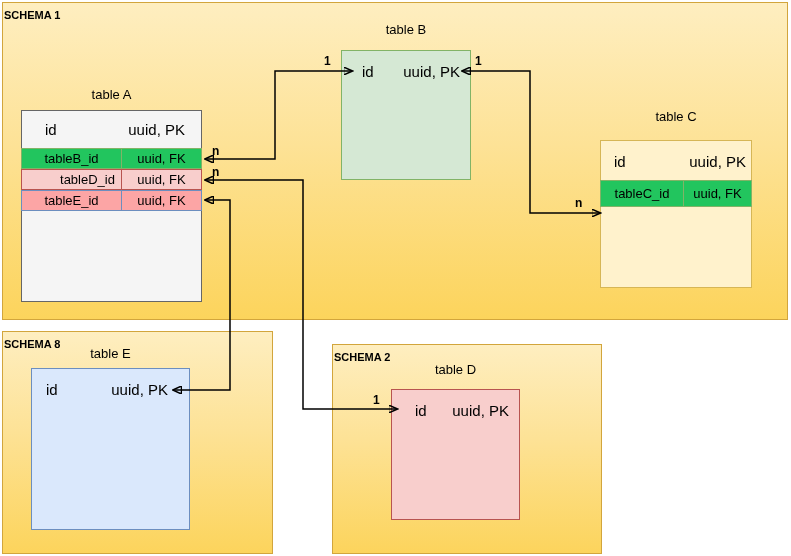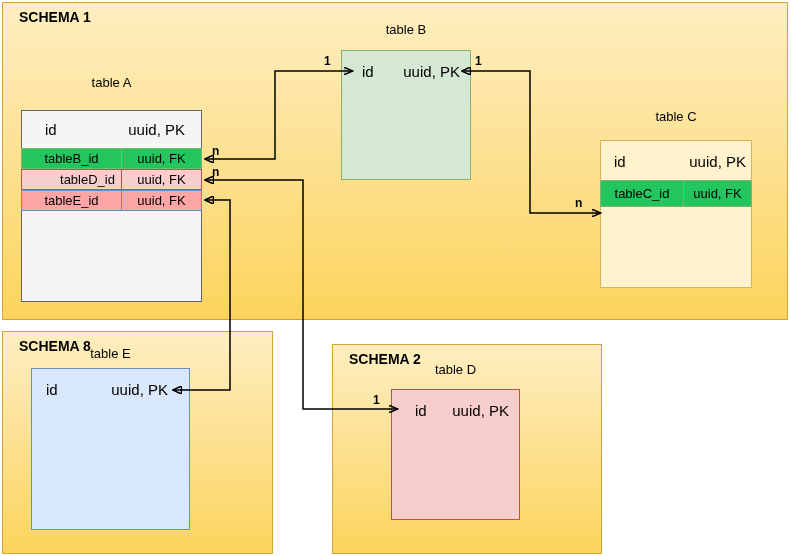--- a/index.html
+++ b/index.html
@@ -3,21 +3,21 @@
 <meta charset="utf-8">
 <style>
   html,body{margin:0;padding:0;background:#ffffff;}
   body{width:791px;height:556px;overflow:hidden;
        font-family:"Liberation Sans","DejaVu Sans",sans-serif;color:#000;}
   .canvas{position:relative;width:791px;height:556px;}
 
   .schema{position:absolute;box-sizing:border-box;
           background:linear-gradient(180deg,#FEEEC0 0%,#FDE296 45%,#FCD45C 100%);
           border:1.5px solid #D2A53C;}
-  .schema-title{font-size:14px;font-weight:bold;padding:6px 16px;}
+  .schema-title{font-size:11px;font-weight:bold;padding:6px 1px;}
 
   .tbl{position:absolute;box-sizing:border-box;}
   .tbl-title{position:absolute;font-size:13px;font-weight:normal;text-align:center;
              height:14px;line-height:14px;}
 
   .firstrow{display:flex;justify-content:space-between;align-items:center;
             font-size:15px;}
   .frow{position:absolute;left:-1px;width:calc(100% + 2px);height:21px;
         box-sizing:border-box;display:flex;border:1px solid;font-size:13px;}
   .frow .cell{display:flex;align-items:center;justify-content:center;
@@ -43,21 +43,21 @@
   </div>
 
   <div class="schema" style="left:2px;top:331px;width:271px;height:223px;">
     <div class="schema-title">SCHEMA 8</div>
   </div>
 
   <div class="schema" style="left:320px;top:344px;width:270px;height:210px;margin-left:12px;">
     <div class="schema-title">SCHEMA 2</div>
   </div>
 
-  <div class="tbl-title" style="left:21px;top:76px;width:181px;text-align:center;">table A</div>
+  <div class="tbl-title" style="left:21px;top:88px;width:181px;text-align:center;">table A</div>
   <div class="tbl-title" style="left:341px;top:23px;width:130px;">table B</div>
   <div class="tbl-title" style="left:600px;top:110px;width:152px;">table C</div>
   <div class="tbl-title" style="left:391px;top:363px;width:129px;">table D</div>
   <div class="tbl-title" style="left:31px;top:347px;width:159px;">table E</div>
 
   <div class="tbl" style="left:21px;top:110px;width:181px;height:192px;background:#F5F5F5;border:1px solid #666666;">
     <div class="firstrow" style="height:37px;padding:0 16px 0 23px;">
       <span>id</span>
       <span>uuid, PK</span>
     </div>

